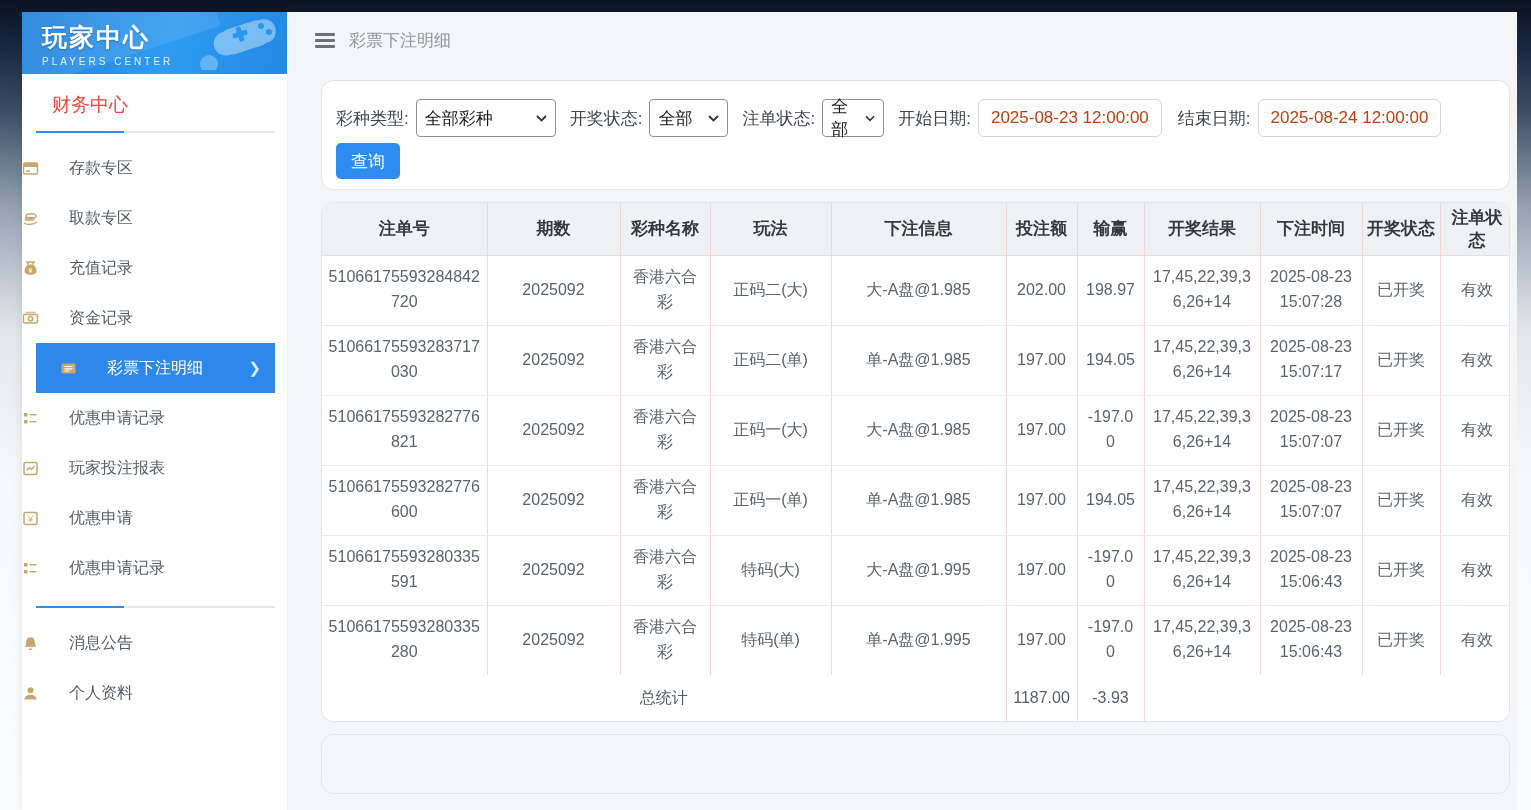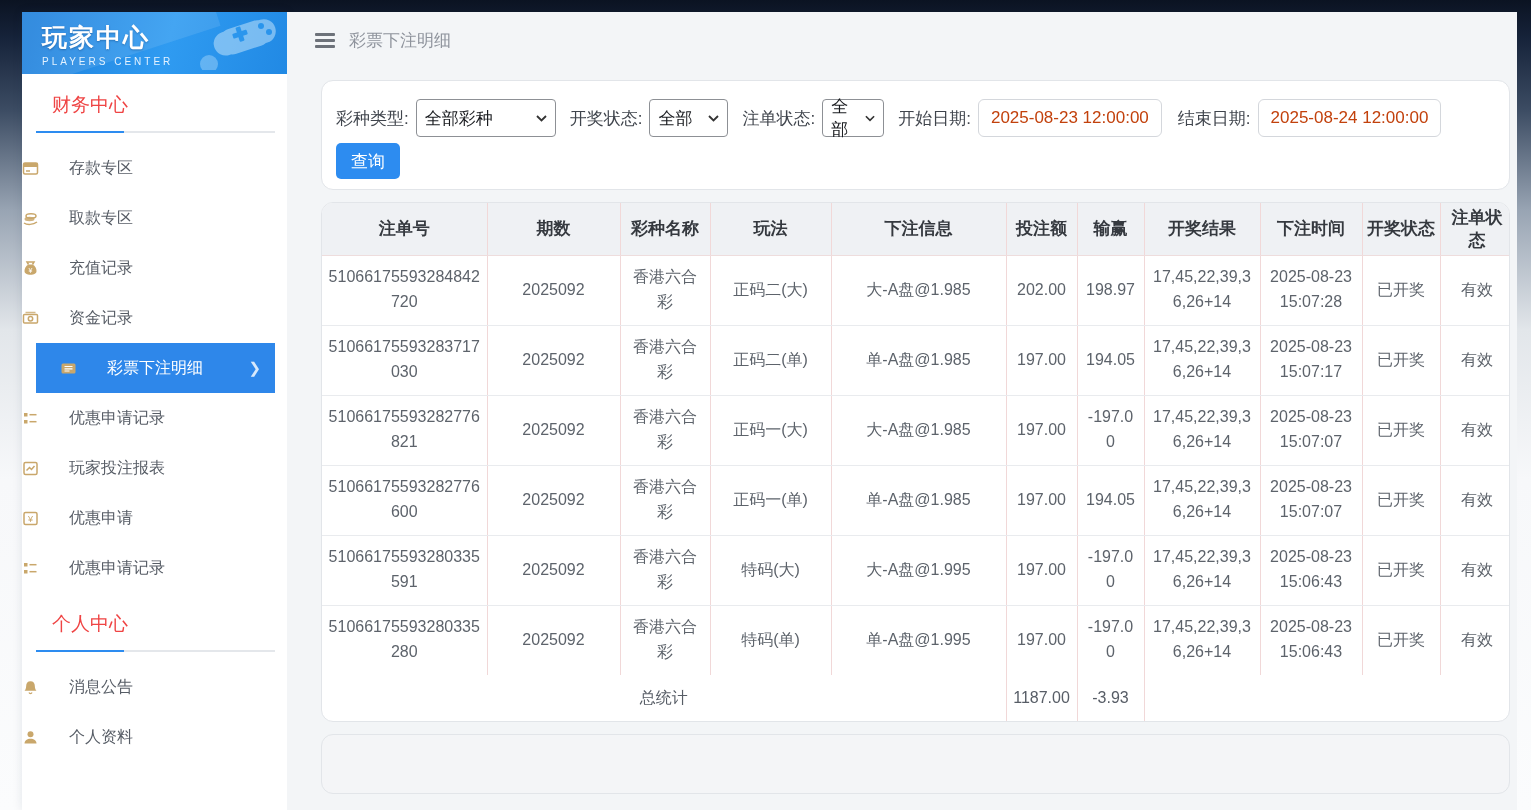--- a/index.html
+++ b/index.html
@@ -175,21 +175,20 @@
         <span class="icn">
           <svg width="17" height="17" viewBox="0 0 17 17" fill="none" stroke="#c9a76b" stroke-width="1.5">
             <rect x="2" y="3" width="3.5" height="3.5" fill="#c9a76b" stroke="none"></rect>
             <path d="M7.5 4.7h7"></path>
             <rect x="2" y="10" width="3.5" height="3.5" fill="#c9a76b" stroke="none"></rect>
             <path d="M7.5 11.7h7"></path>
           </svg>
         </span>
         <span>优惠申请记录</span>
       </div>
-      <div class="section-title">个人中心</div>
       <div class="section-underline"></div>
       <div class="side-item">
         <span class="icn">
           <svg width="17" height="17" viewBox="0 0 17 17" fill="none" stroke="#c9a76b" stroke-width="1.5">
             <path d="M8.5 2.2c-2.8 0-4.3 2-4.3 4.6 0 3-1.2 4.5-1.7 5h12c-.5-.5-1.7-2-1.7-5 0-2.6-1.5-4.6-4.3-4.6z" fill="#c9a76b" stroke="none"></path>
             <path d="M7 13.5a1.6 1.6 0 003 0" stroke-width="1.3"></path>
           </svg>
         </span>
         <span>消息公告</span>
       </div>

